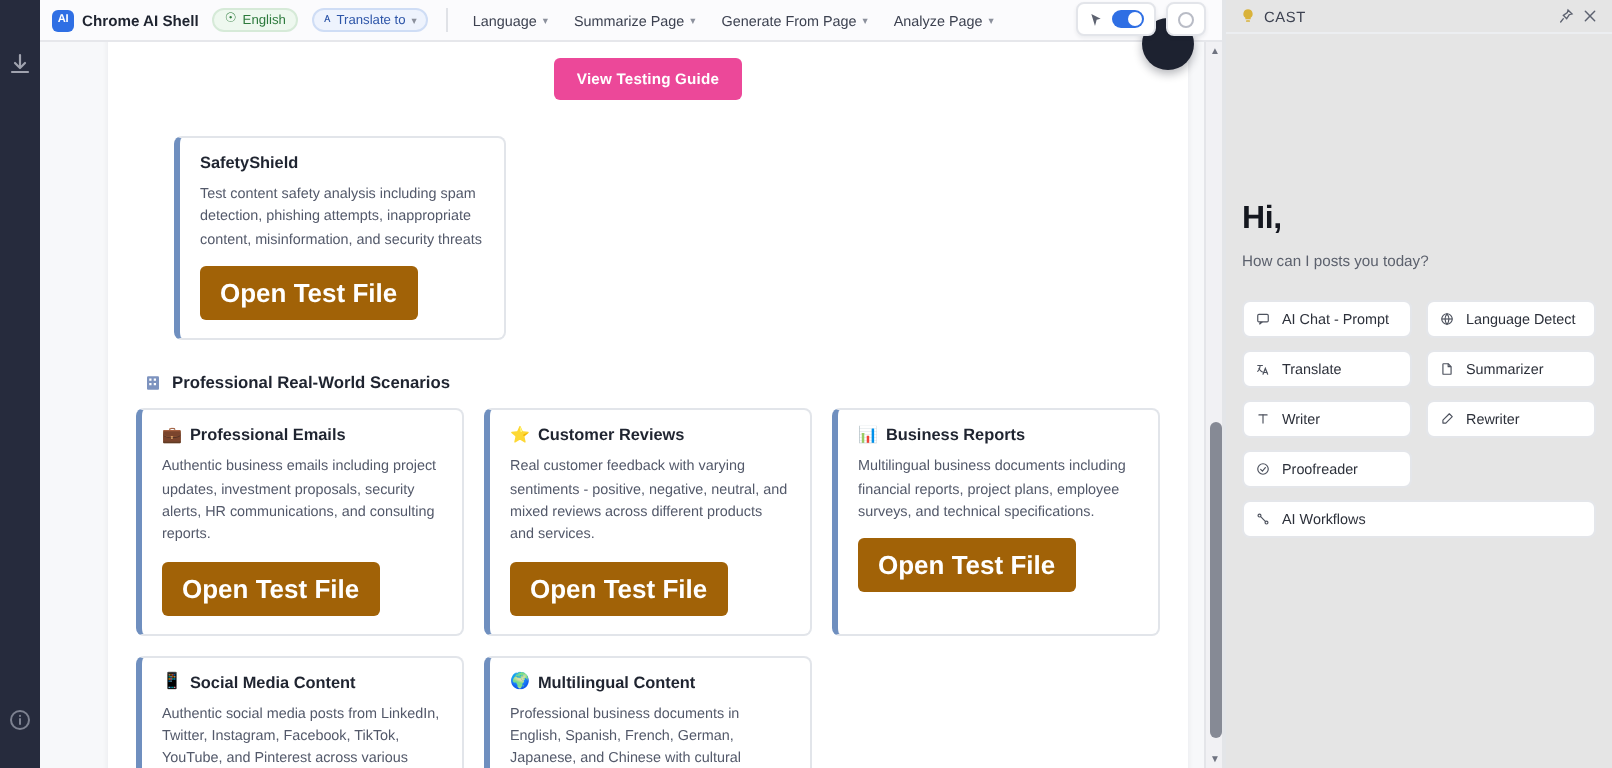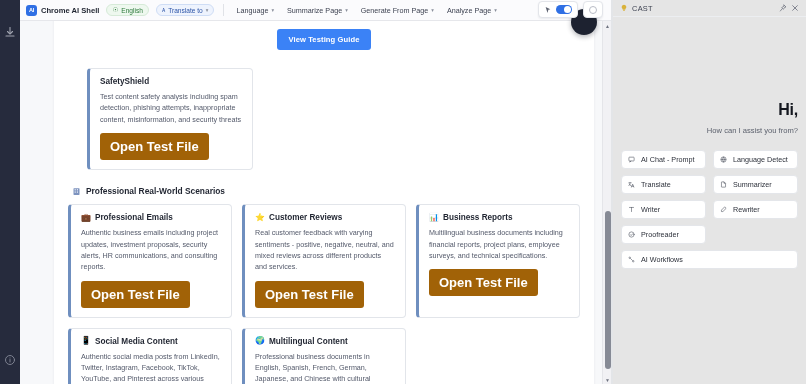--- a/index.html
+++ b/index.html
@@ -82,21 +82,21 @@
     padding: 10px 14px 14px 14px;
   }
 
   
   .guide-strip {
     display: flex; justify-content: center;
     padding: 6px 0 14px 0;
     border-bottom: 0;
   }
   .btn-guide {
-    background: #3b82f6; color: #fff;
+    background: #ec4899; color: #fff;
     font-size: 7.6px; font-weight: bold;
     padding: 6px 11px; border: none; border-radius: 3px;
     letter-spacing: .1px;
   }
 
   
   .card {
     border: 1px solid #e2e5ea;
     border-left: 3px solid #6f8fbf;
     border-radius: 4px;
@@ -219,21 +219,21 @@
     display: flex; align-items: center; justify-content: center;
     color: #fff; font-size: 6px;
   }
   .panel-sub .label {
     font-size: 7.4px; color: #32363f; flex: 1 1 auto; font-weight: 500;
   }
   .panel-sub .ic { font-size: 7.5px; color: #777b87; }
 
   .panel-body {
     flex: 1 1 auto; display: flex; flex-direction: column;
-    align-items: flex-end; padding: 0 8px;
+    align-items: flex-start; padding: 0 8px;
   }
   .greet {
     font-size: 16px; font-weight: bold; color: #14171f;
     margin-top: 84px; letter-spacing: -.2px;
   }
   .greet-sub {
     font-size: 7.6px; color: #5c616d; margin-top: 7px;
     margin-bottom: 15px;
   }
   .tool-grid {
@@ -434,21 +434,21 @@
       <span class="ic">
         <svg width="8" height="8" viewBox="0 0 24 24" fill="none" stroke="#5d6270" stroke-width="2.2" stroke-linecap="round">
             <path d="M5 5l14 14M19 5L5 19"></path>
           </svg>
       </span>
     </div>
 
 
     <div class="panel-body">
       <div class="greet">Hi,</div>
-      <div class="greet-sub">How can I assist you from?</div>
+      <div class="greet-sub">How can I posts you today?</div>
 
       <div class="tool-grid">
         <div class="tool">
           <span class="ic">
             <svg width="7" height="7" viewBox="0 0 24 24" fill="none" stroke="#4d525e" stroke-width="2">
                 <rect x="3" y="4" width="18" height="13" rx="2"></rect>
                 <path d="M8 17l-2 4 5-4"></path>
               </svg>
           </span>
           <span>AI Chat - Prompt</span>

